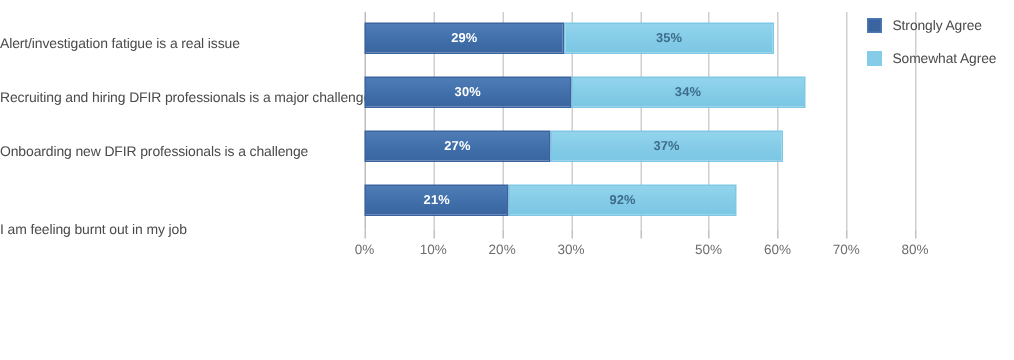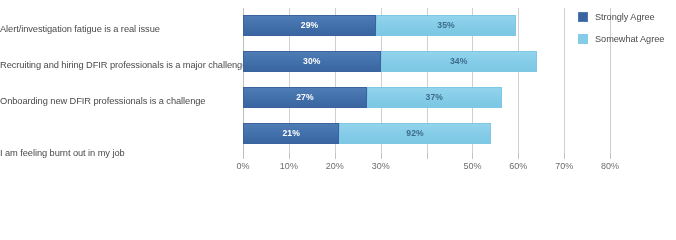--- a/index.html
+++ b/index.html
@@ -200,21 +200,21 @@
             <span class="seg-label">30%</span>
           </div>
           <div class="seg seg-somewhat" style="left: 137.647px; width: 156px;">
             <span class="seg-label">34%</span>
           </div>
         </div>
         <div class="bar-row" style="top: 79px; width: 390px;">
           <div class="seg seg-strong" style="left: 0px; width: 123.882px;">
             <span class="seg-label">27%</span>
           </div>
-          <div class="seg seg-somewhat" style="left: 123.882px; width: 135px;">
+          <div class="seg seg-somewhat" style="left: 123.882px; width: 155px;">
             <span class="seg-label">37%</span>
           </div>
         </div>
         <div class="bar-row" style="top: 115px; width: 390px;">
           <div class="seg seg-strong" style="left: 0px; width: 96.3529px;">
             <span class="seg-label">21%</span>
           </div>
           <div class="seg seg-somewhat" style="left: 96.3529px; width: 151.412px;">
             <span class="seg-label">92%</span>
           </div>

